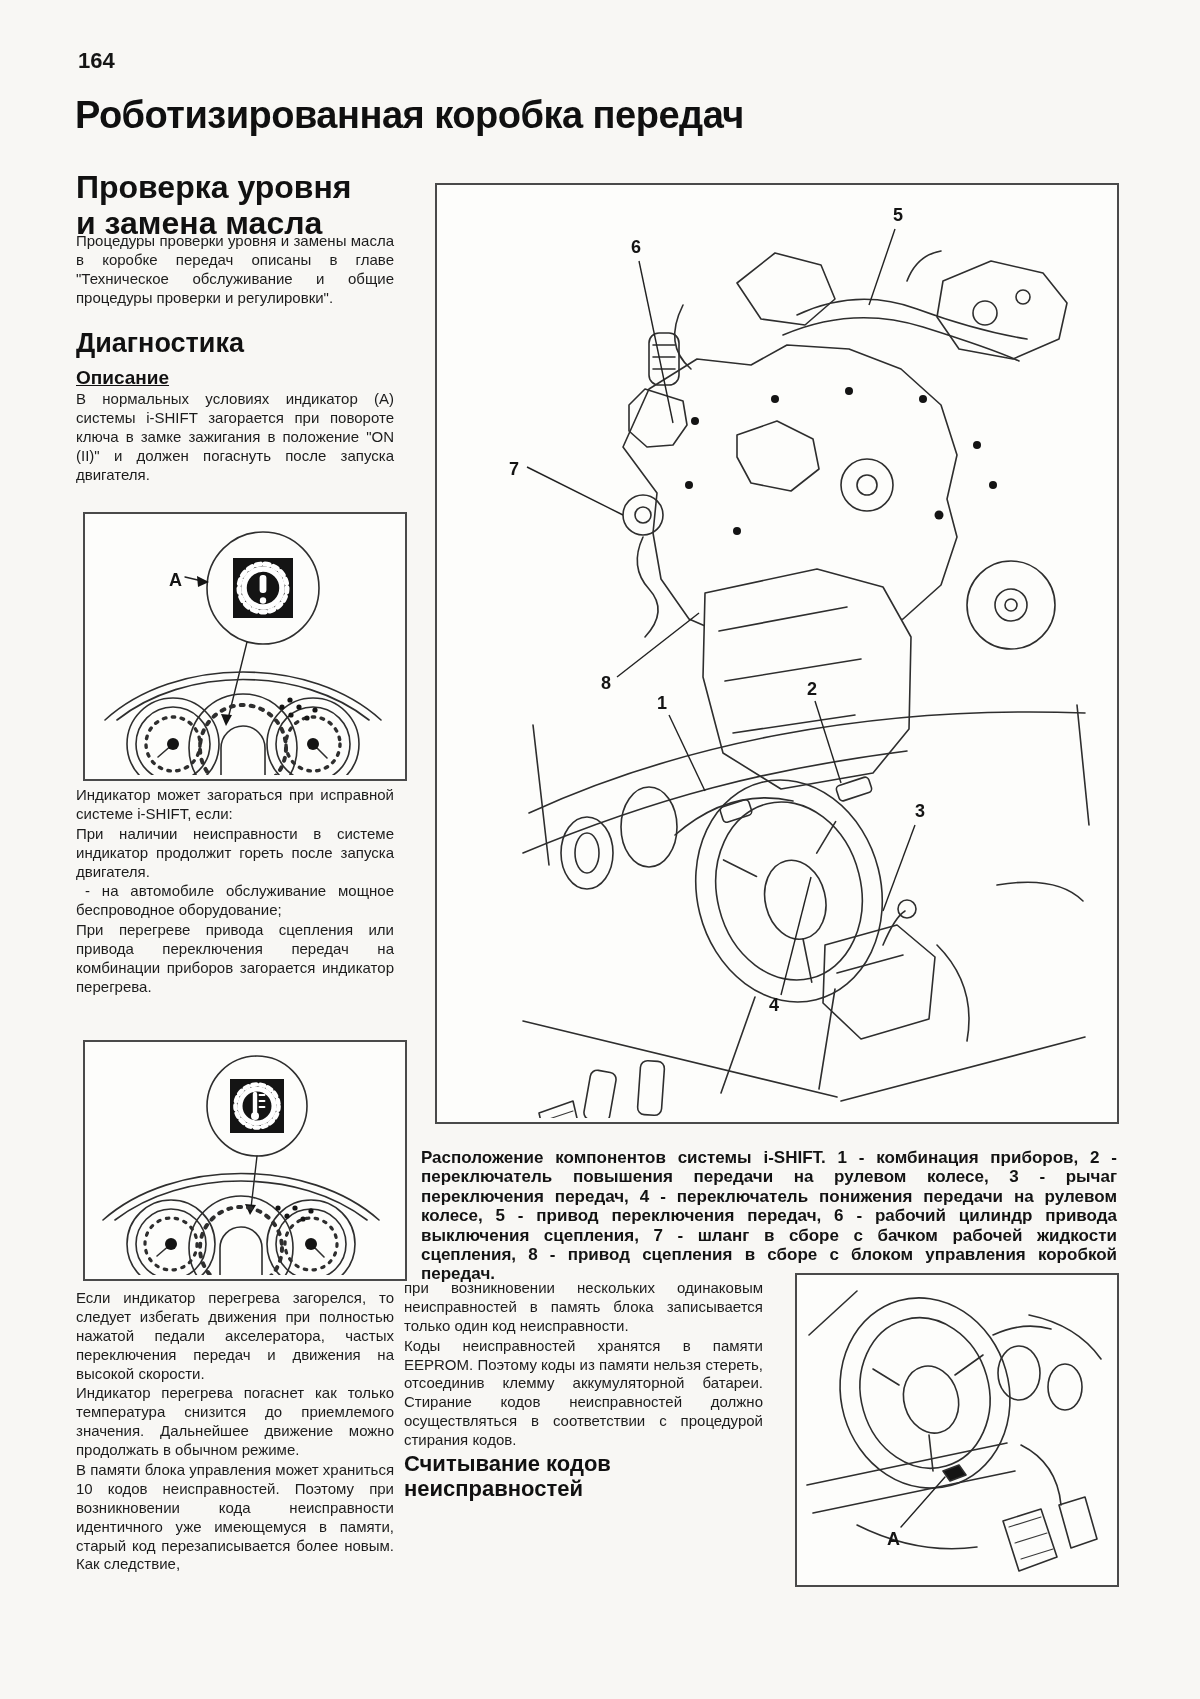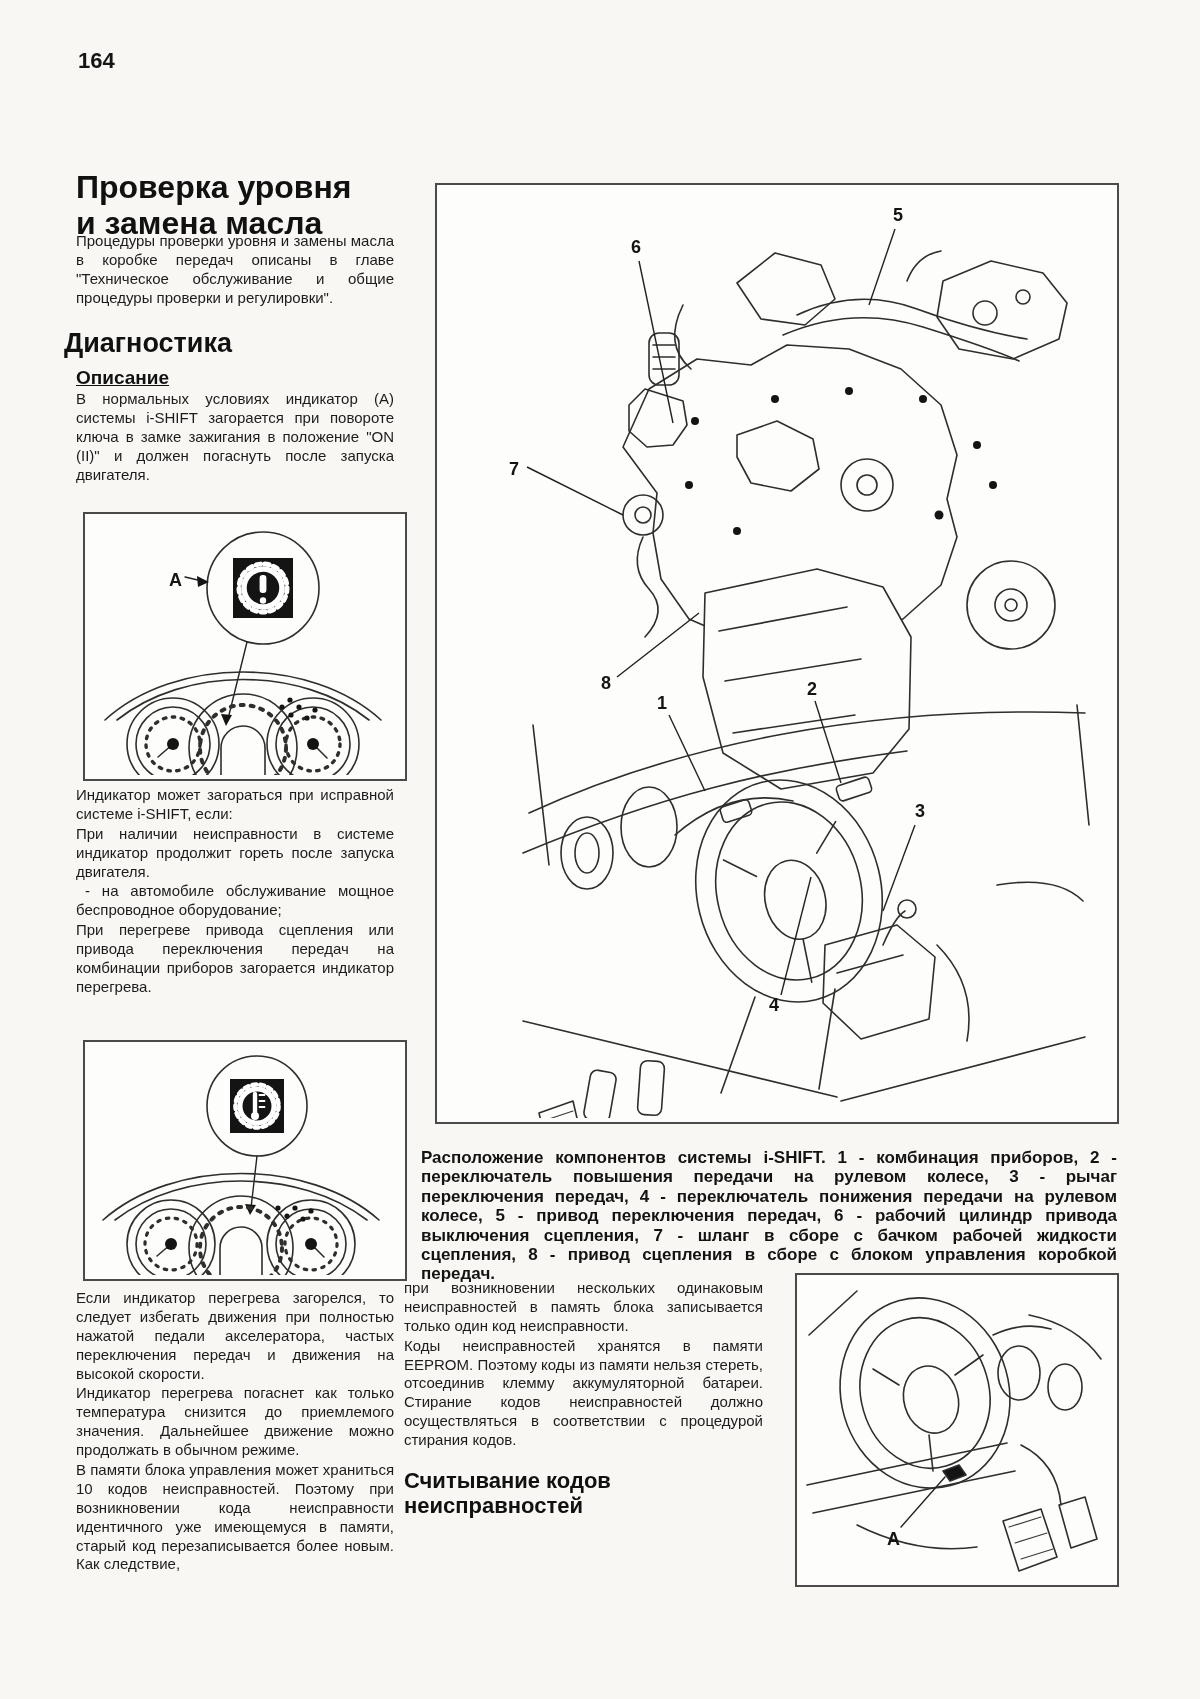--- a/index.html
+++ b/index.html
@@ -24,26 +24,27 @@
   .art-thin{stroke:#3a3a3a;fill:none;stroke-width:1.1;}
   .callout{font:bold 18px "Liberation Sans",sans-serif;fill:#141414;}
   .leader{stroke:#222;stroke-width:1.4;fill:none;}
 </style>
 </head>
 <body>
 
 <div class="page">
 
   <div class="abs pagenum" style="left:78px;top:48px;">164</div>
+  <h1 class="abs title" style="left:75px;top:94px;">Роботизированная коробка передач</h1>
 
   <h2 class="abs h2" style="left:76px;top:170px;width:320px;">Проверка уровня
 и замена масла</h2>
   <p class="abs p" style="left:76px;top:232px;width:318px;">Процедуры проверки уровня и замены масла в коробке передач описаны в главе "Техническое обслуживание и общие процедуры проверки и регулировки".</p>
 
-  <h2 class="abs h2 h2-big" style="left:64px;top:328px;">Диагностика</h2>
+  <h2 class="abs h2 h2-big" style="left:76px;top:328px;">Диагностика</h2>
   <h3 class="abs h3" style="left:76px;top:367px;text-decoration:underline;">Описание</h3>
   <p class="abs p" style="left:76px;top:390px;width:318px;">В нормальных условиях индикатор (А) системы i-SHIFT загорается при повороте ключа в замке зажигания в положение "ON (II)" и должен погаснуть после запуска двигателя.</p>
 
   <div class="fig" style="left:83px;top:512px;width:320px;height:265px;">
     <svg width="316" height="261" viewBox="0 0 316 261">
       <g class="art">
         <circle cx="178" cy="74" r="56"></circle>
         <g>
           <rect x="148" y="44" width="60" height="60" fill="#141414" stroke="none"></rect>
           <circle cx="178" cy="74" r="24" stroke="#fff" stroke-width="5" stroke-dasharray="4.2 4.6"></circle>
@@ -223,21 +224,21 @@
       <text x="370" y="510" class="callout">2</text>
       <text x="478" y="632" class="callout">3</text>
       <text x="332" y="826" class="callout">4</text>
     </svg>
   </div>
 
   <p class="abs caption" style="left:421px;top:1131px;width:696px;">Расположение компонентов системы i-SHIFT. 1 - комбинация приборов, 2 - переключатель повышения передачи на рулевом колесе, 3 - рычаг переключения передач, 4 - переключатель понижения передачи на рулевом колесе, 5 - привод переключения передач, 6 - рабочий цилиндр привода выключения сцепления, 7 - шланг в сборе с бачком рабочей жидкости сцепления, 8 - привод сцепления в сборе с блоком управления коробкой передач.</p>
 
   <div class="abs" style="left:404px;top:1279px;width:359px;">
     <p class="p">при возникновении нескольких одинаковым неисправностей в память блока записывается только один код неисправности.</p>
-    <p class="p" style="margin-bottom:19px;">Коды неисправностей хранятся в памяти EEPROM. Поэтому коды из памяти нельзя стереть, отсоединив клемму аккумуляторной батареи. Стирание кодов неисправностей должно осуществляться в соответствии с процедурой стирания кодов.</p>
+    <p class="p" style="margin-bottom:2px;">Коды неисправностей хранятся в памяти EEPROM. Поэтому коды из памяти нельзя стереть, отсоединив клемму аккумуляторной батареи. Стирание кодов неисправностей должно осуществляться в соответствии с процедурой стирания кодов.</p>
     <h2 class="h2" style="font-size:22px;margin-bottom:5px;">Считывание кодов
 неисправностей</h2>
   </div>
 
   <div class="fig" style="left:795px;top:1273px;width:320px;height:310px;">
     <svg width="316" height="306" viewBox="0 0 316 306">
       <g class="art">
         <path d="M12,60 L60,16 M232,40 q48,10 72,44"></path>
         <path d="M196,60 q30,-14 58,-6"></path>
         <ellipse cx="222" cy="98" rx="21" ry="27"></ellipse>

